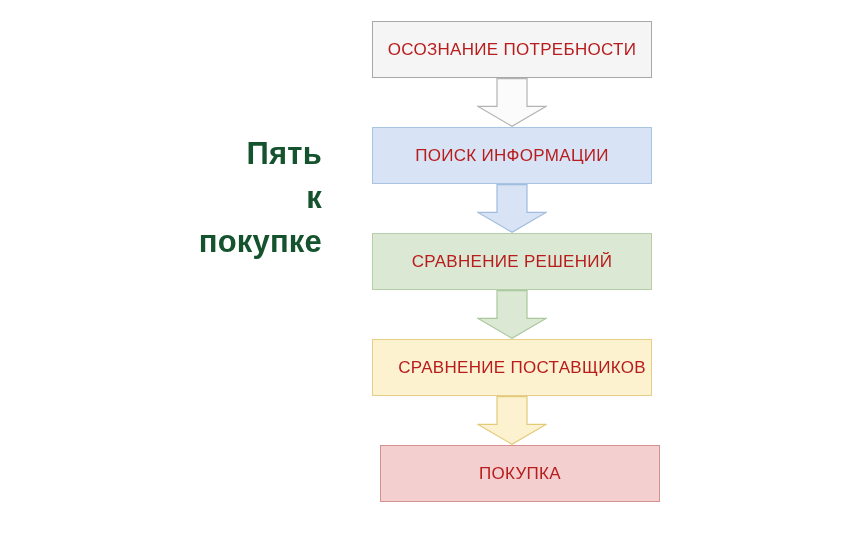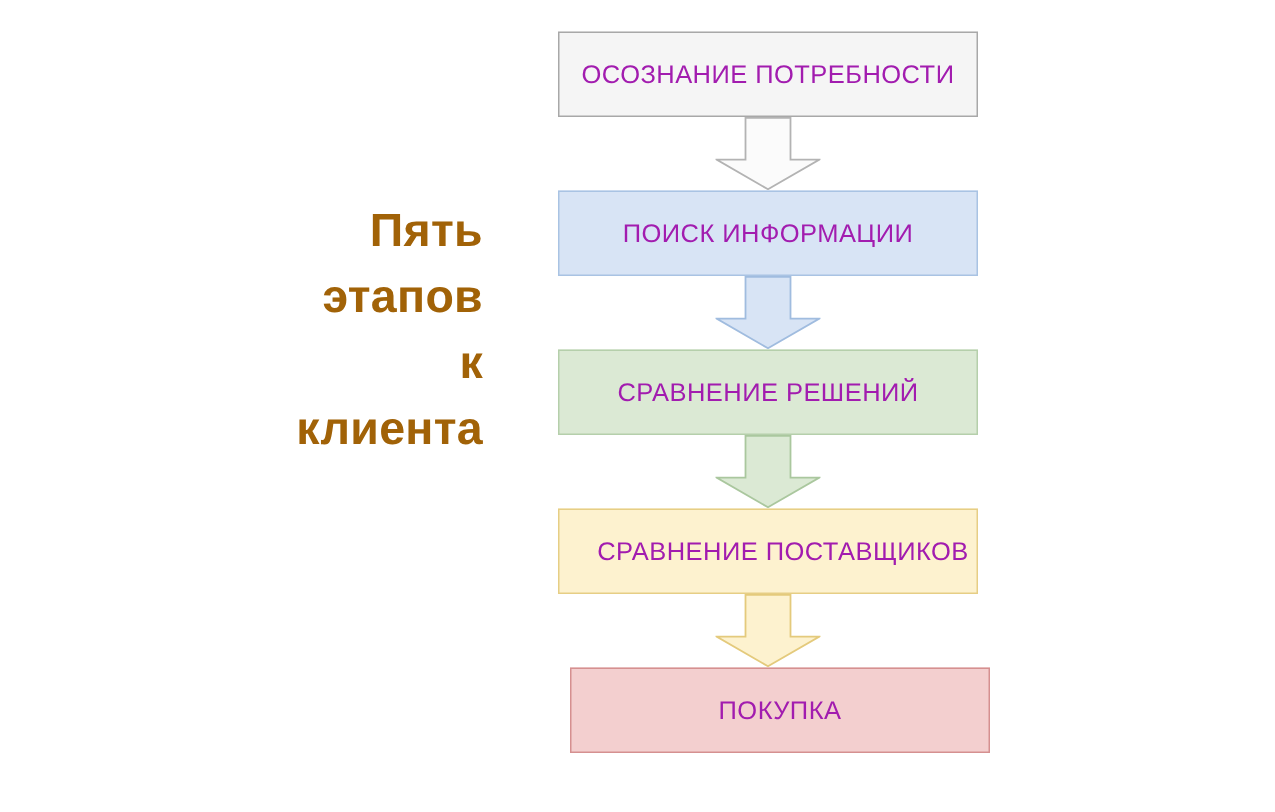--- a/index.html
+++ b/index.html
@@ -3,47 +3,46 @@
 <meta charset="utf-8">
 <style>
   * { margin:0; padding:0; box-sizing:border-box; }
   body { background:#ffffff; font-family:"Liberation Sans", sans-serif; }
   .canvas {
     position:relative; width:850px; height:541px; background:#ffffff; overflow:hidden;
   }
   .title {
     position:absolute; left:0; top:132px; width:322px;
     text-align:right; font-weight:bold; font-size:31px; line-height:44px;
-    color:#a16207; letter-spacing:0.2px;
+    color:#14532d; letter-spacing:0.2px;
   }
   .flow {
     position:absolute; left:372px; top:21px; width:280px;
     display:flex; flex-direction:column; align-items:center;
   }
   .step {
     width:280px; height:57px; flex:0 0 57px;
     border:1px solid; display:flex; align-items:center; justify-content:center;
   }
   .step-label {
-    font-size:17px; color:#a21caf; letter-spacing:0.3px; white-space:nowrap;
+    font-size:17px; color:#b91c1c; letter-spacing:0.3px; white-space:nowrap;
   }
   .arrow { height:49px; flex:0 0 49px; display:flex; justify-content:center; }
   .arrow svg { width:70px; height:49px; display:block; }
   .arrow polygon { stroke-width:1.2; }
 </style>
 </head>
 <body>
 
 <div class="canvas">
 
   <div class="title">
     <div>Пять</div>
-    <div>этапов</div>
     <div>к</div>
-    <div>клиента</div>
+    <div>покупке</div>
   </div>
 
   <div class="flow">
 
     <div class="step" style="background-color: rgb(245, 245, 245); border-color: rgb(168, 168, 168);">
       <span class="step-label">ОСОЗНАНИЕ ПОТРЕБНОСТИ</span>
     </div>
 
     <div class="arrow">
       <svg viewBox="0 0 70 51" preserveAspectRatio="none" aria-hidden="true">

